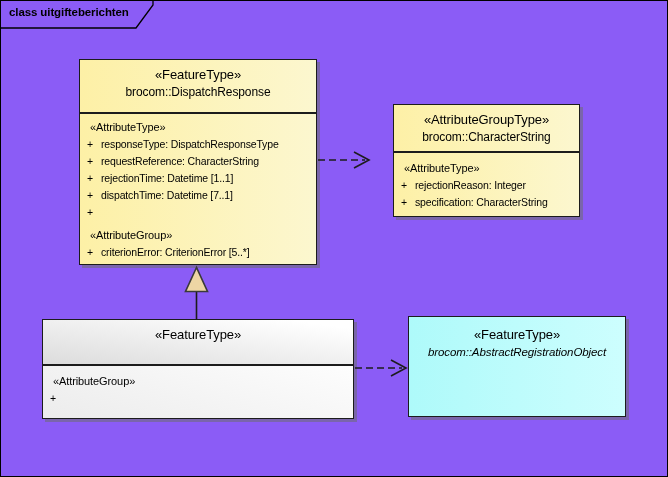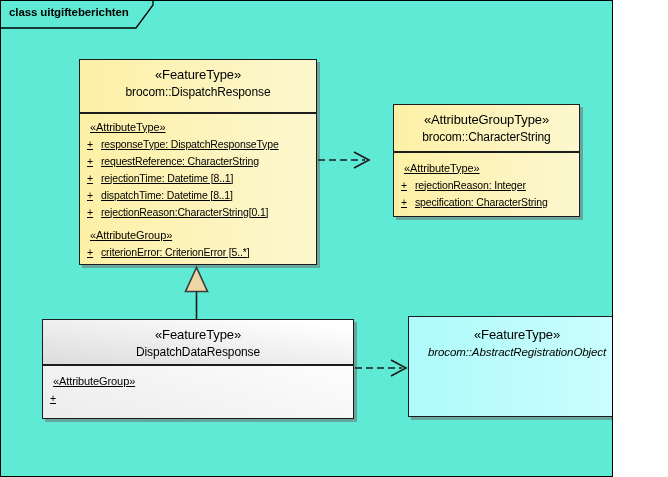--- a/index.html
+++ b/index.html
@@ -1,18 +1,18 @@
 <!DOCTYPE html>
 <html><head>
 <meta charset="utf-8">
 <style>
   html,body { margin:0; padding:0; background:#fff; }
   .canvas {
-    position:relative; width:613px; height:477px;
-    background:#5eead4; border:1px solid #000;
+    position:relative; width:668px; height:477px;
+    background:#8b5cf6; border:1px solid #000;
     font-family:"Liberation Sans", sans-serif;
     box-sizing:border-box; overflow:hidden;
   }
   .frame-title {
     position:absolute; left:8px; top:5px;
     font-size:11.5px; font-weight:bold; color:#000; letter-spacing:-0.1px;
   }
   .connectors { position:absolute; left:0; top:0; pointer-events:none; z-index:5; }
 
   .uml-class {
@@ -25,21 +25,21 @@
   .fill-cyan   { background:linear-gradient(90deg,#aefafa 0%,#cdfefe 100%); }
   .fill-plain  { background:linear-gradient(to top right,#ececec 0%,#ffffff 85%); }
 
   .hdr { box-sizing:border-box; padding-top:6px; }
   .hdr.divided { border-bottom:2px solid #1c1c1c; }
   .hdr-plain { background:linear-gradient(to top right,#dcdcdc 0%,#ffffff 90%); }
   .stereo { text-align:center; font-size:13px; line-height:17px; letter-spacing:-0.1px; }
   .cname  { text-align:center; font-size:12px; line-height:18px; font-weight:normal; letter-spacing:-0.1px; }
   .cname.abstract { font-style:italic; }
 
-  .bdy { box-sizing:border-box; padding-top:4px;text-decoration:underline; }
+  .bdy { box-sizing:border-box; padding-top:4px; }
   .bdy.pad6 { padding-top:6px; }
   .sec-label { padding-left:10px; font-size:11px; line-height:18px; letter-spacing:-0.1px; }
   .attr { display:flex; font-size:10.5px; line-height:17px; letter-spacing:-0.15px; white-space:nowrap; }
   .attr .vis { width:21px; flex:0 0 21px; padding-left:7px; box-sizing:border-box; }
   .sec-gap { height:5px; }
 </style>
 </head>
 <body>
 
 <div class="canvas">
@@ -56,29 +56,28 @@
       <div class="attr">
         <span class="vis">+</span>
         <span>responseType: DispatchResponseType</span>
       </div>
       <div class="attr">
         <span class="vis">+</span>
         <span>requestReference: CharacterString</span>
       </div>
       <div class="attr">
         <span class="vis">+</span>
-        <span>rejectionTime: Datetime [8..1]</span>
+        <span>rejectionTime: Datetime [1..1]</span>
       </div>
       <div class="attr">
         <span class="vis">+</span>
-        <span>dispatchTime: Datetime [8..1]</span>
+        <span>dispatchTime: Datetime [7..1]</span>
       </div>
       <div class="attr">
         <span class="vis">+</span>
-        <span>rejectionReason:CharacterString[0.1]</span>
       </div>
       <div class="sec-gap"></div>
       <div class="sec-label">«AttributeGroup»</div>
       <div class="attr">
         <span class="vis">+</span>
         <span>criterionError: CriterionError [5..*]</span>
       </div>
     </div>
   </div>
 
@@ -96,21 +95,20 @@
       <div class="attr">
         <span class="vis">+</span>
         <span>specification: CharacterString</span>
       </div>
     </div>
   </div>
 
   <div class="uml-class fill-plain" style="left:41px; top:318px; width:312px; height:100px;">
     <div class="hdr divided hdr-plain" style="height:45.5px">
       <div class="stereo">«FeatureType»</div>
-      <div class="cname">DispatchDataResponse</div>
     </div>
     <div class="bdy pad6">
       <div class="sec-label">«AttributeGroup»</div>
       <div class="attr">
         <span class="vis">+</span>
       </div>
     </div>
   </div>
 
   <div class="uml-class fill-cyan" style="left:407px; top:315px; width:218px; height:101px;">

